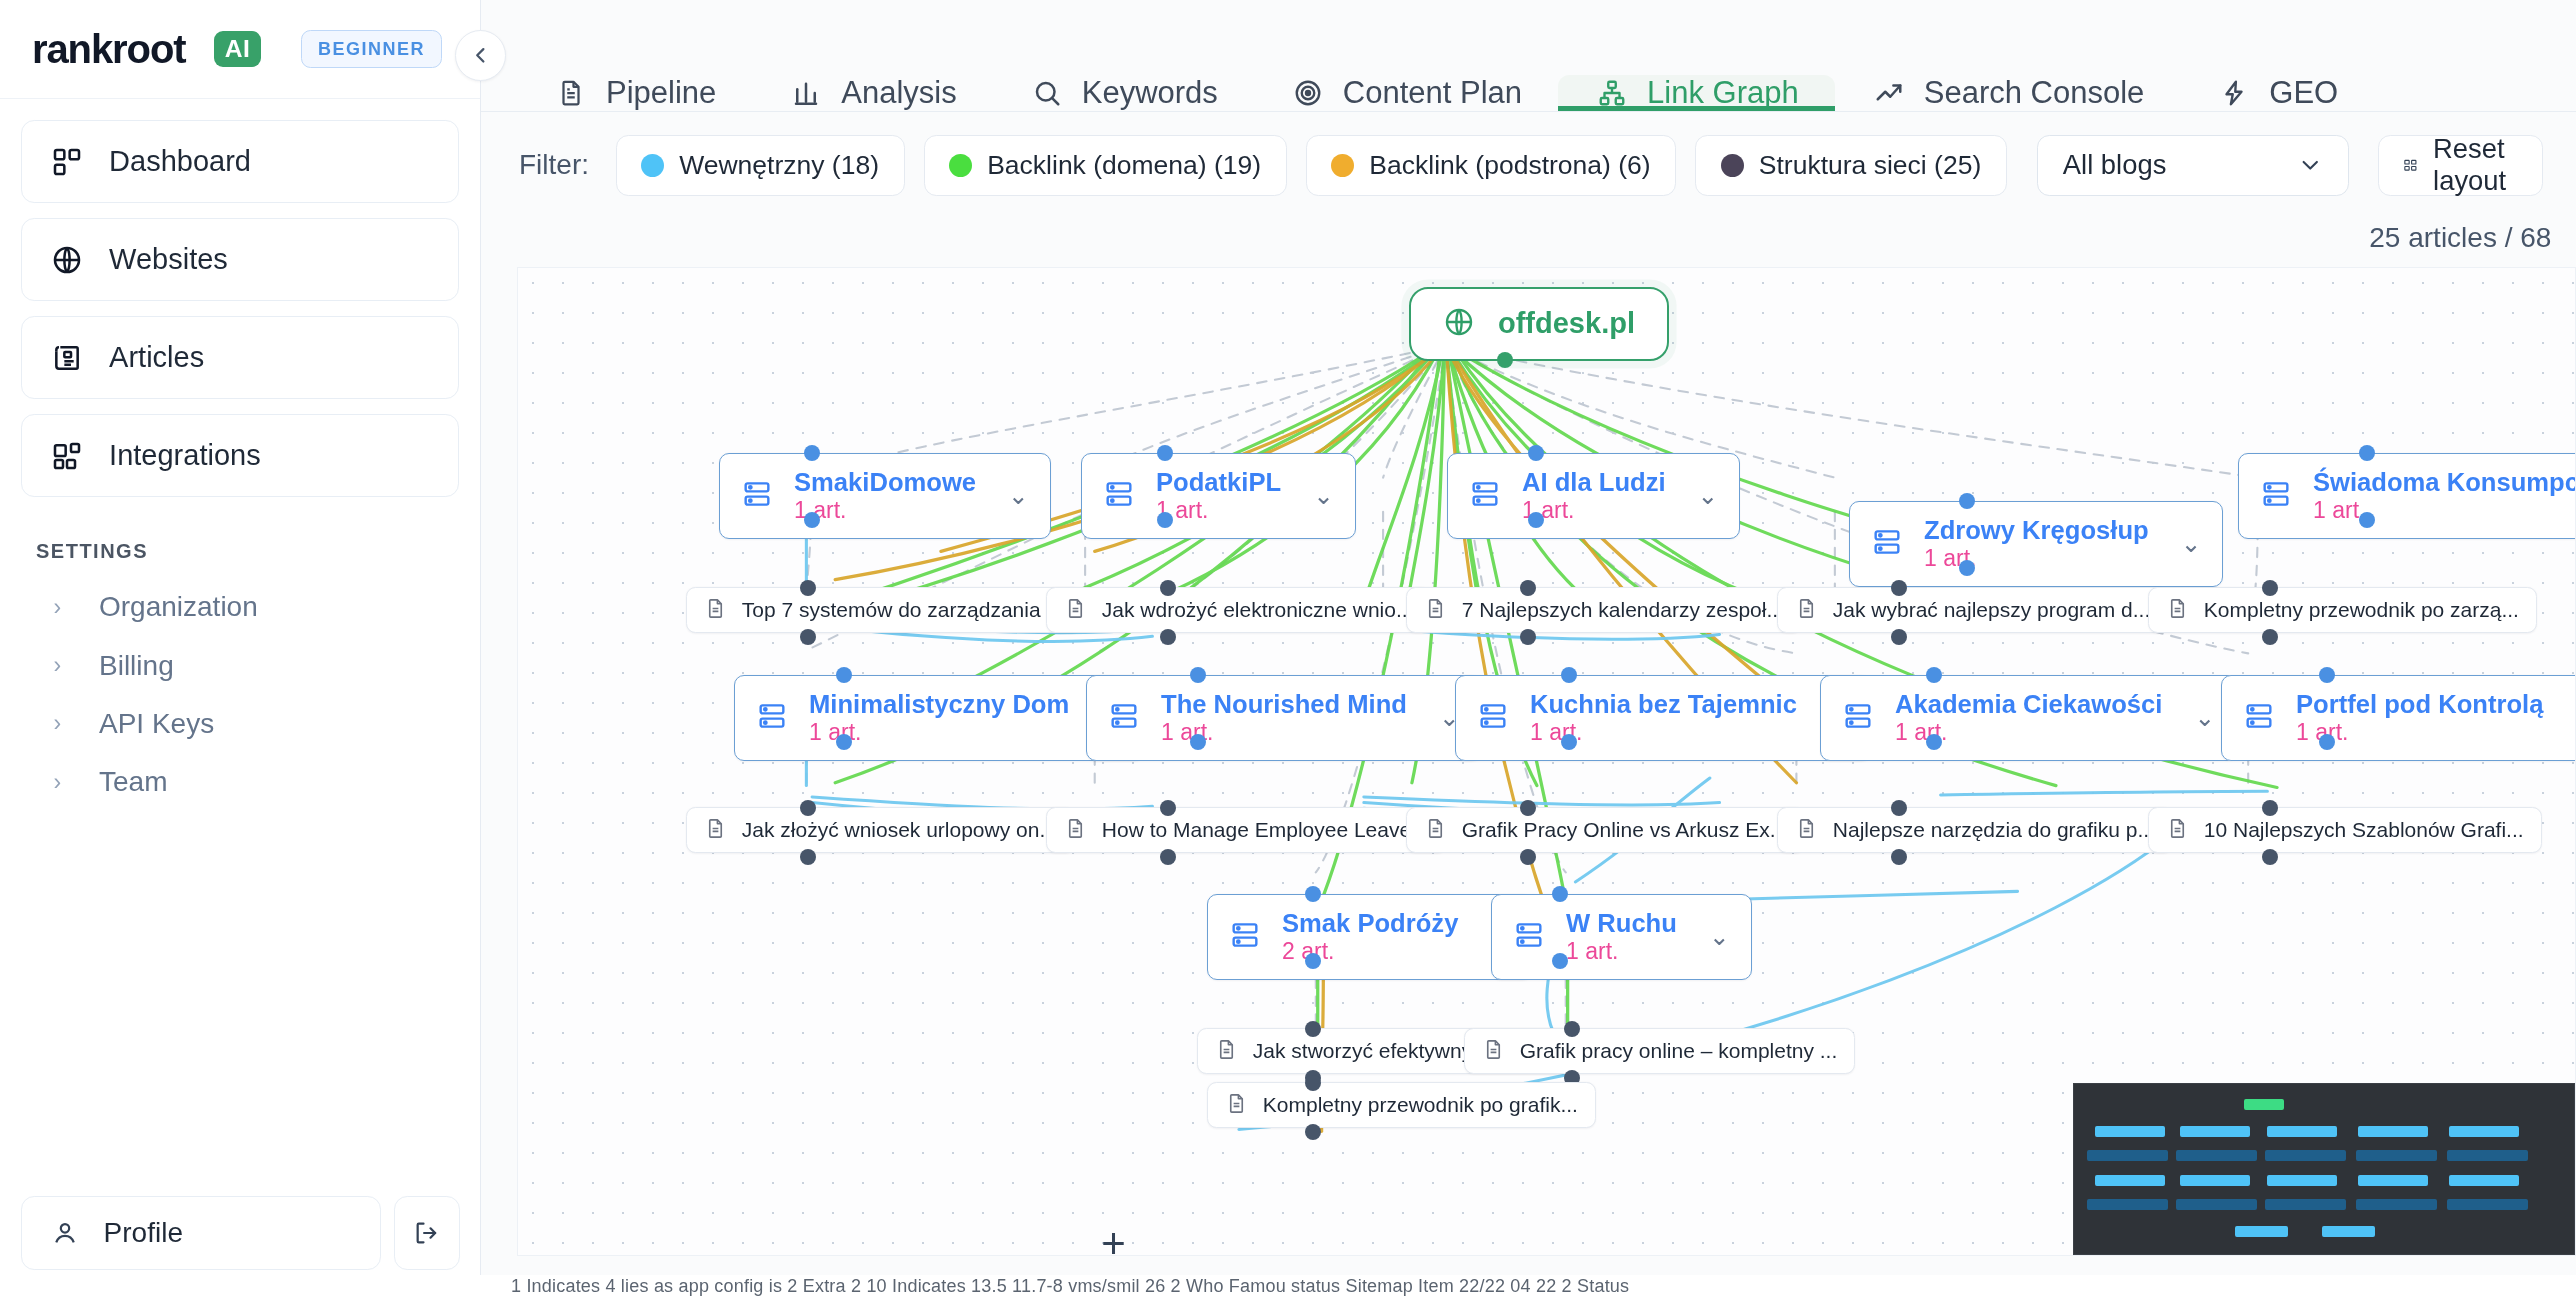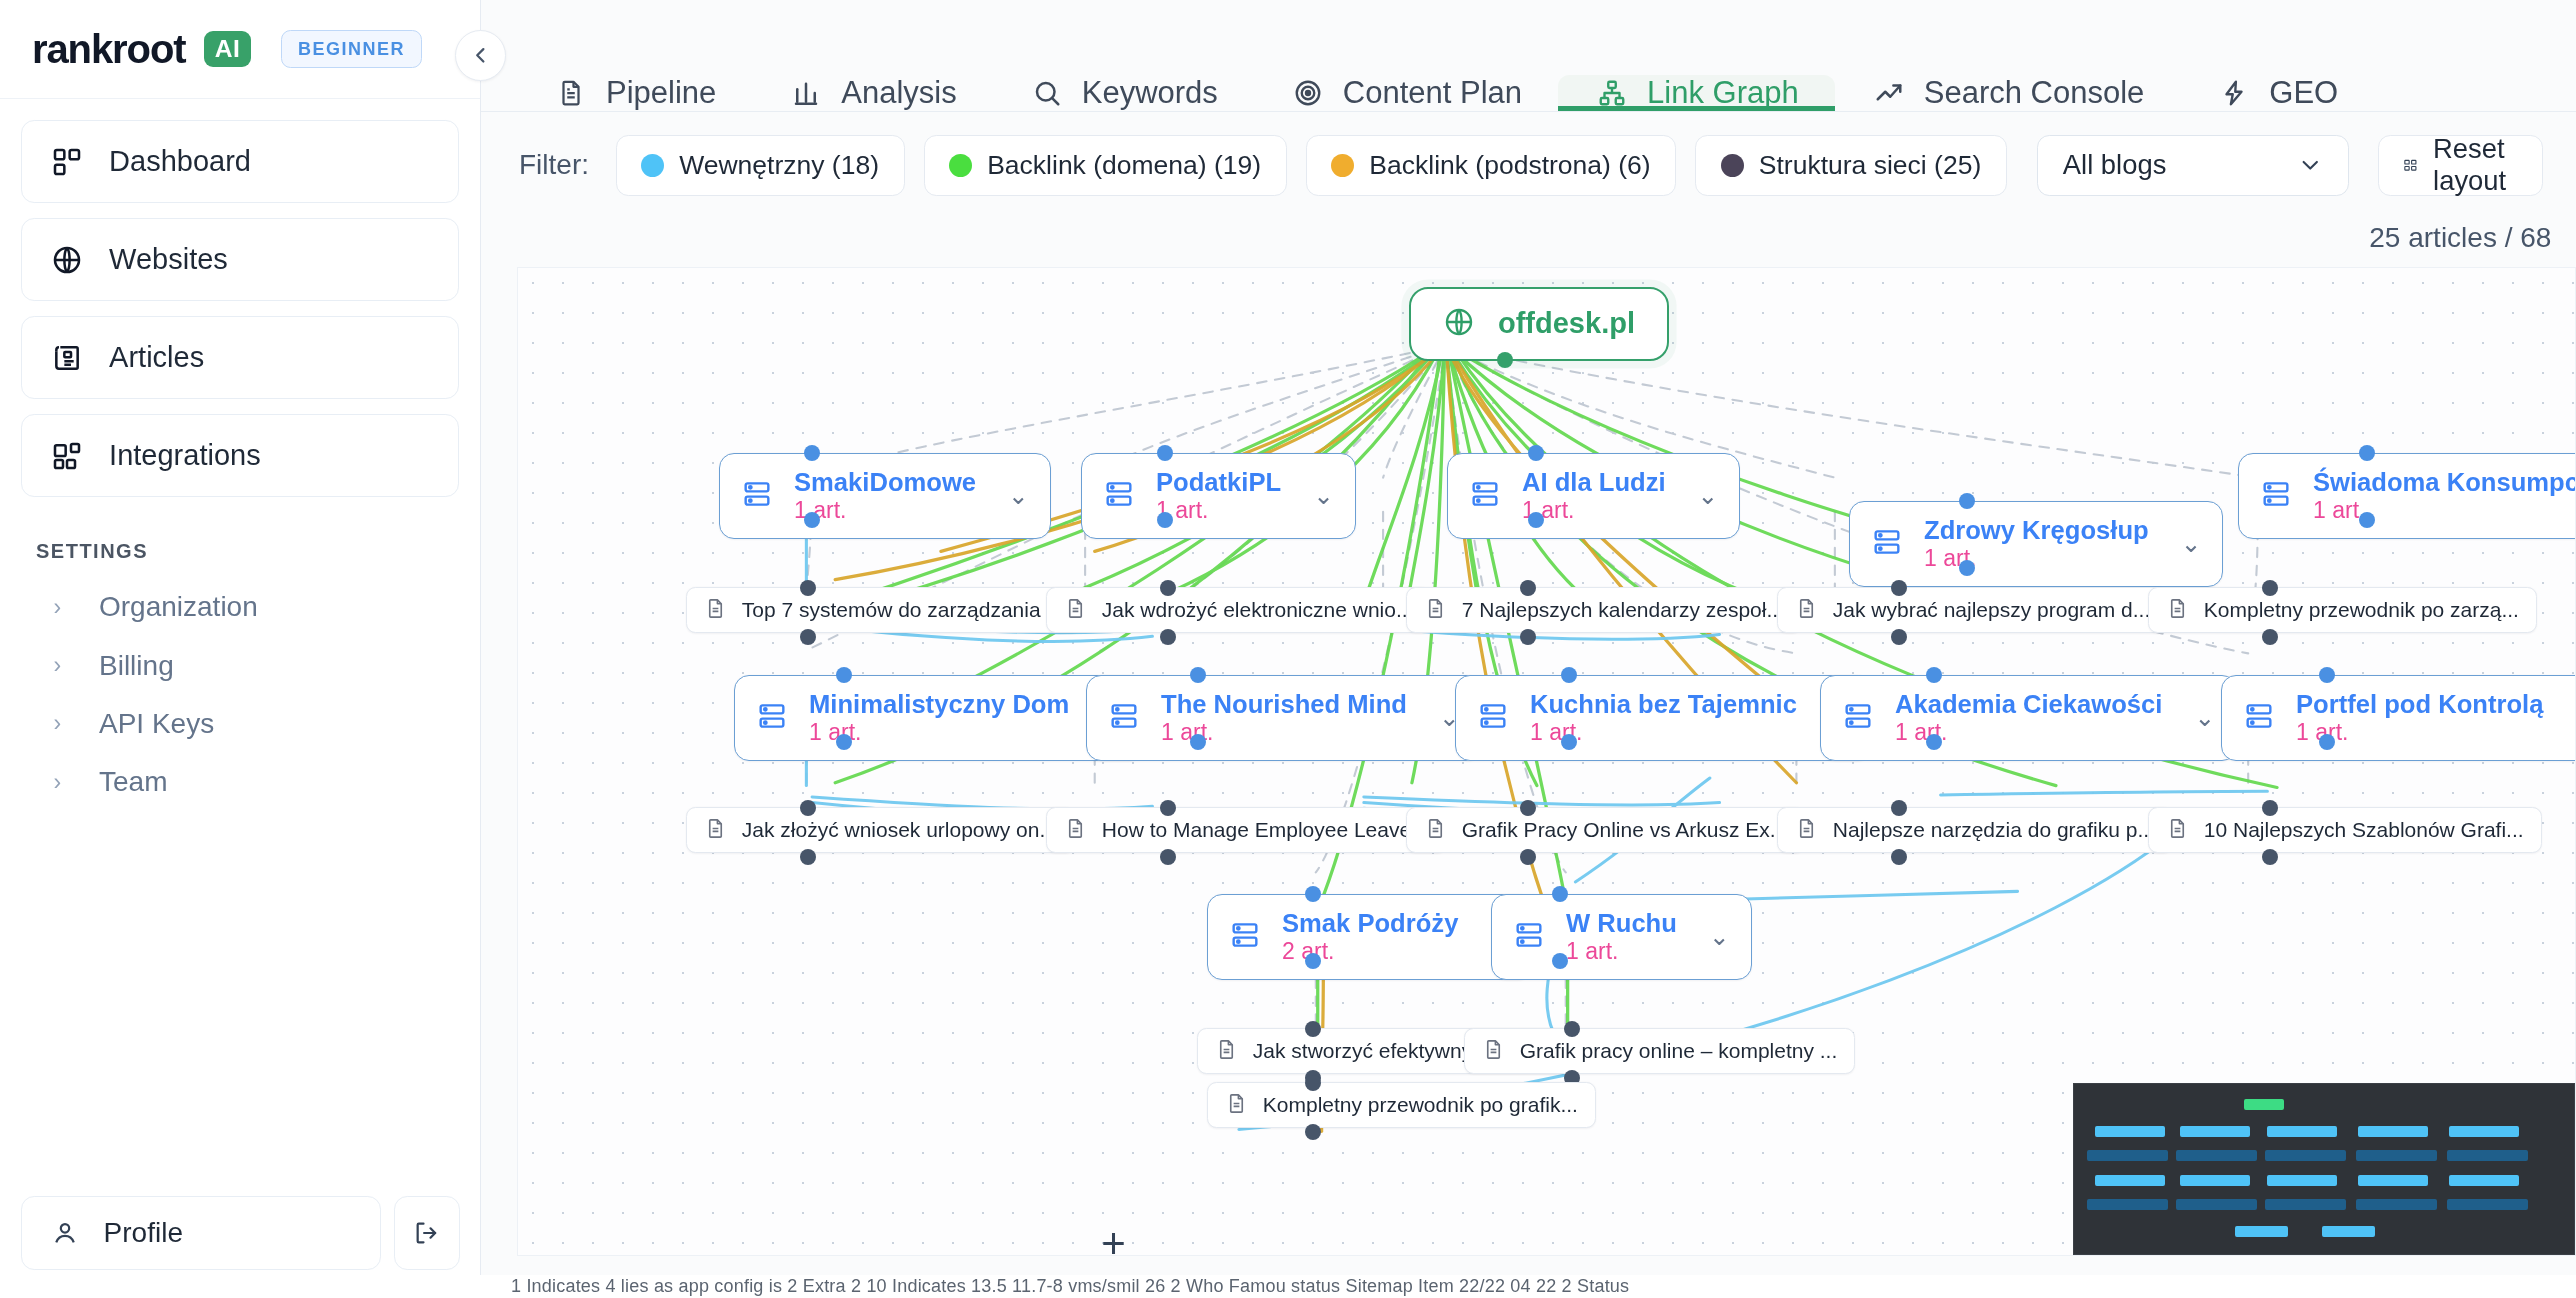--- a/index.html
+++ b/index.html
@@ -12,21 +12,21 @@
   }
   .app { display:flex; width:2576px; height:1298px; position:relative; }
 
   
   .sidebar {
     width:481px; height:1298px; background:#ffffff;
     border-right:0.9px solid #e6ebf2;
     display:flex; flex-direction:column; position:relative; flex:0 0 481px;
   }
   .brand-row {
-    height:99px; display:flex; align-items:center; gap:17px;
+    height:99px; display:flex; align-items:center; gap:27px;
     padding:0 32px; border-bottom:0.9px solid #eef2f7;
   }
   .brand-text { font-size:40px; font-weight:700; letter-spacing:-1.1px; color:#111827; }
   .brand-ai {
     background:#38a169; color:#fff; font-size:24.6px; font-weight:700;
     border-radius:9px; padding:3.8px 10.4px; letter-spacing:0.5px; margin-left:1.9px;
   }
   .beginner-badge {
     border:0.9px solid #bfd8f8; background:#f2f7ff; color:#4a90e2;
     font-size:18px; font-weight:700; letter-spacing:1.5px;
@@ -115,21 +115,21 @@
     background-color:#fdfdfe;
     background-image: radial-gradient(#c9d2dd 1.5px, transparent 1.5px);
     background-size: 30px 30px;
     border:0.9px solid #edf1f6; border-left:0.9px solid #edf1f6;
     overflow:hidden;
   }
   svg.edges { position:absolute; inset:0; width:100%; height:100%; }
 
   .node { position:absolute; }
   .blog-node {
-    background:#fff; border:1.9px solid #6b9fd4; border-radius:15px;
+    background:#fff; border:1.9px solid #6b9fd4; border-radius:10px;
     display:flex; align-items:center; gap:17px; padding:13.2px 21px;
     box-shadow:0 0.9px 1.9px rgba(15,23,42,.05); cursor:pointer; white-space:nowrap;
   }
   .blog-ico { width:36px; height:36px; flex:0 0 36px; color:#3b82f6;}
   .blog-txt { display:flex; flex-direction:column; line-height:1.18;}
   .blog-title { font-size:25.6px; font-weight:700; color:#3b82f6; }
   .blog-sub { font-size:23px; color:#ec4899; }
   .blog-chev { color:#64748b; font-size:24.6px; margin-left:15px; }
 
   .root-node {

